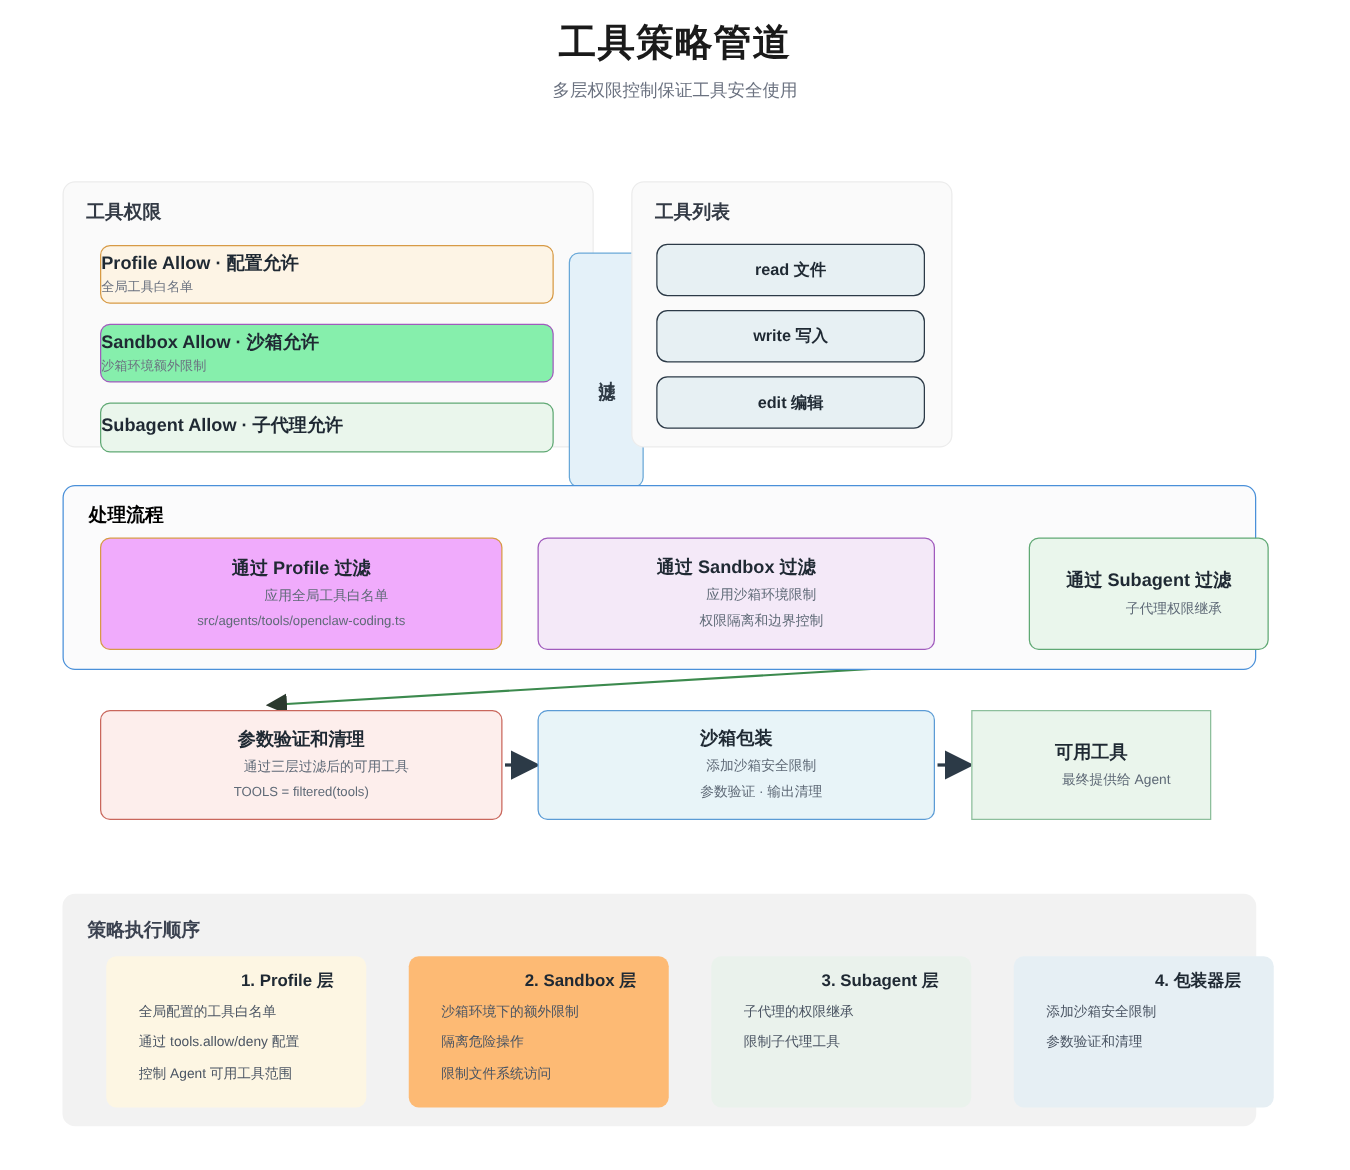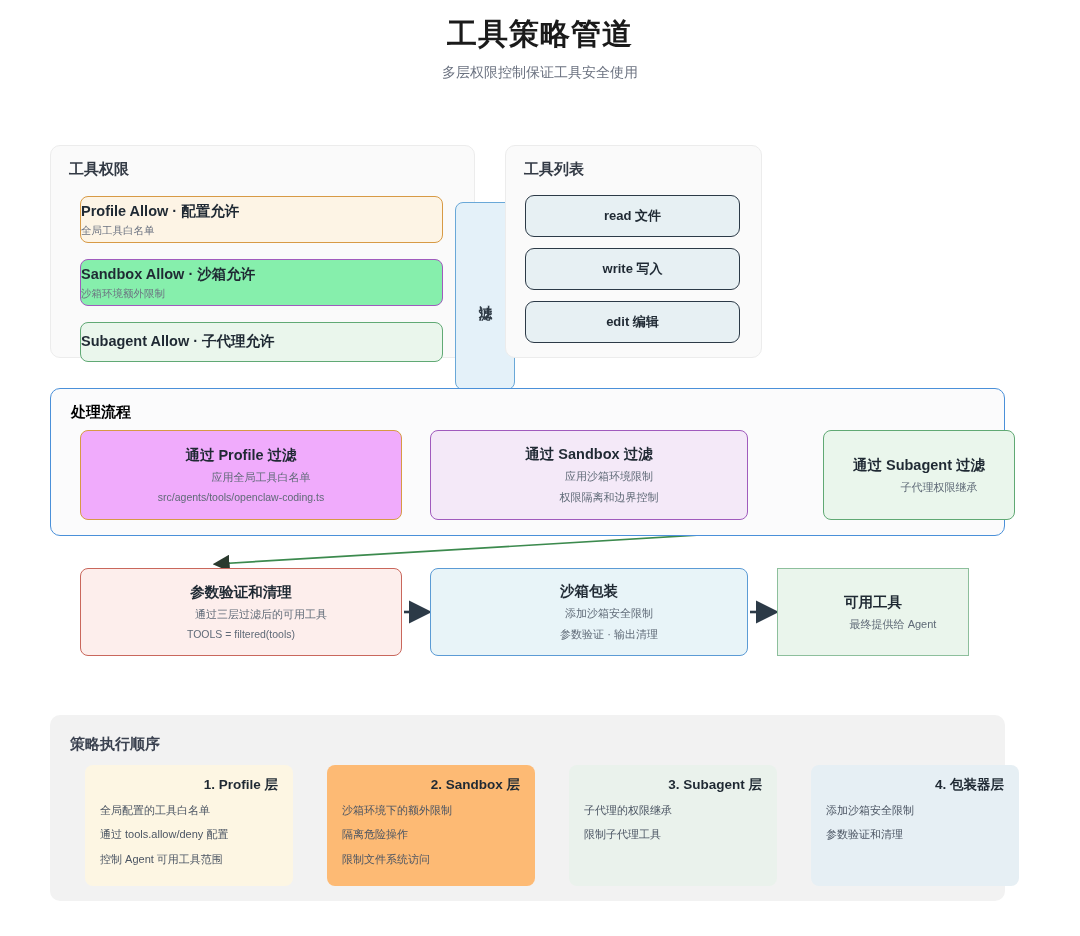--- a/index.html
+++ b/index.html
@@ -103,21 +103,21 @@
   #flow-1{left:430px;top:430px;width:318px;height:90px;background:#f4e9f8;border:1.6px solid #a05bbd;}
   #flow-2{left:823px;top:430px;width:192px;height:90px;background:#eaf6ec;border:1.6px solid #60a974;}
 
   #out-0{left:80px;top:568px;width:322px;height:88px;background:#fdeeec;border:1.6px solid #c9675c;}
   #out-1{left:430px;top:568px;width:318px;height:88px;background:#e8f4f8;border:1.6px solid #5b9bd5;}
   #out-2{left:777px;top:568px;width:192px;height:88px;background:#eaf5ec;border:1.1px solid #8dbf9c;border-radius:0;}
 
   
   .legend-card{
     position:absolute;box-sizing:border-box;width:208px;height:121px;top:765px;
-    border-radius:8px;padding:12px 15px;
+    border-radius:8px;padding:12px 26px;
   }
   .legend-card .lc-title{font-size:13.5px;font-weight:bold;color:#1f2933;text-align:right;line-height:1.2;}
   .legend-card .lc-item{font-size:11px;color:#4b5563;text-align:left;margin-top:11px;line-height:1.2;}
   .legend-card .lc-item:first-of-type{margin-top:16px;}
   #legend-0{left:85px;background:#fdf6e3;}
   #legend-1{left:327px;background:#fdba74;}
   #legend-2{left:569px;background:#eaf2ec;}
   #legend-3{left:811px;background:#e6eff4;}
 
   

